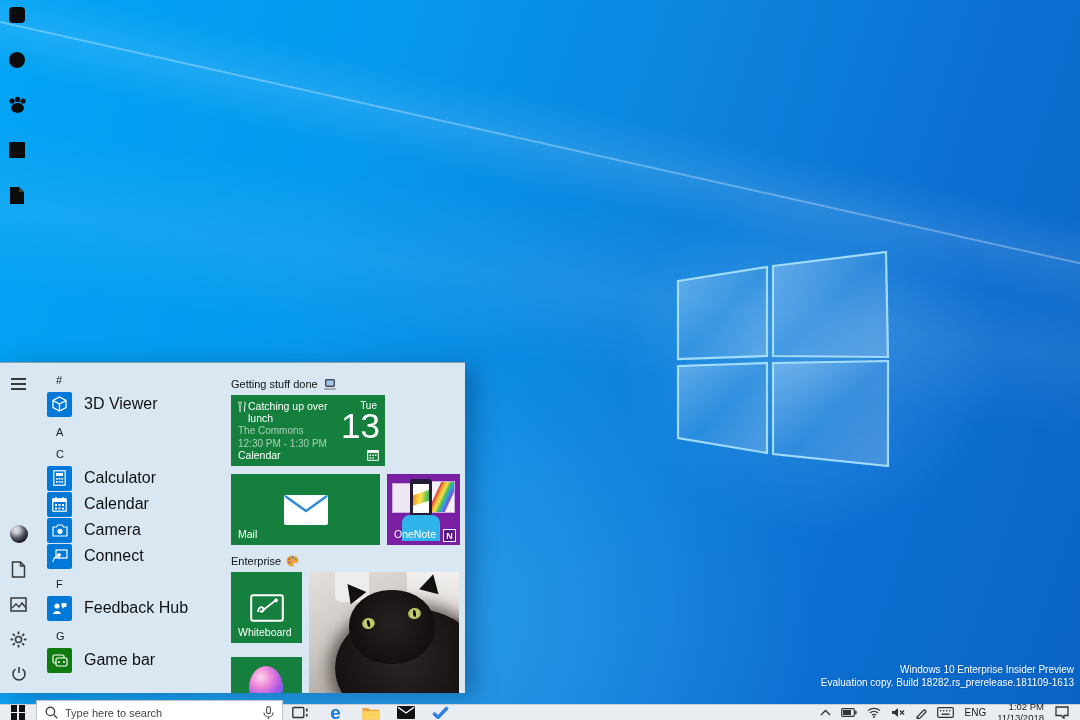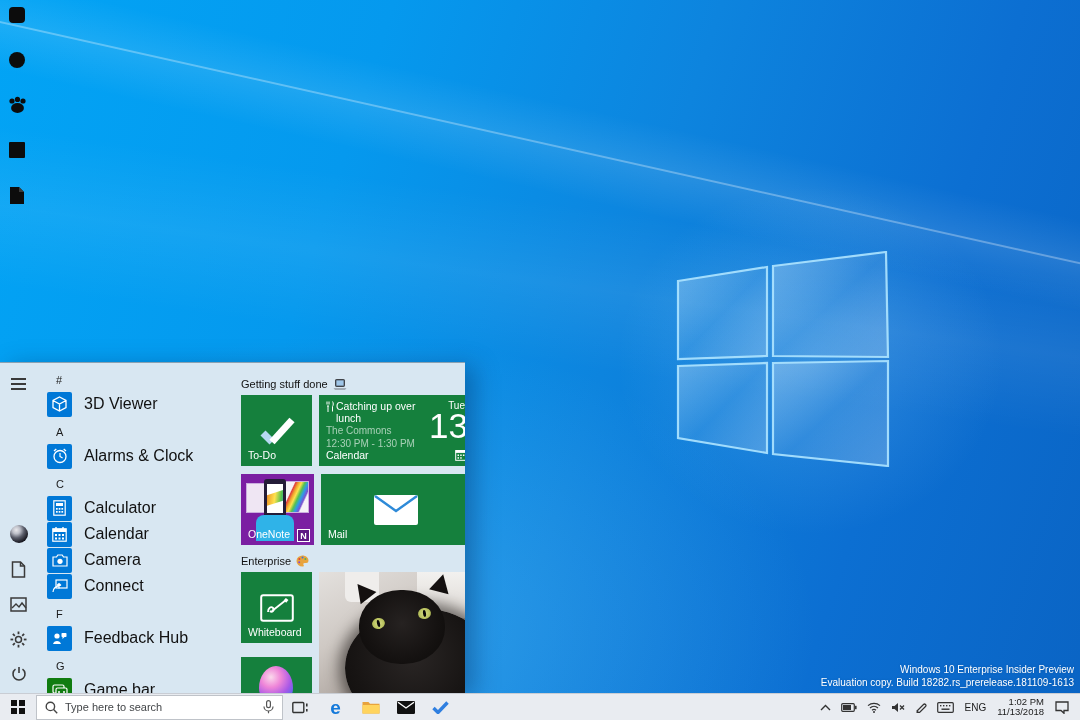--- a/index.html
+++ b/index.html
@@ -45,21 +45,21 @@
 
   .app-list { width:188px; flex:none; padding:10px 0 0 10px; }
   .sec-header { font-size:11px; color:#1b1b1b; height:14px; line-height:14px; margin-left:9px; cursor:pointer; }
   .app-row { display:flex; align-items:center; height:26px; cursor:pointer; }
   .app-icon { width:25px; height:25px; border-radius:2px; background:#0078d7; flex:none;
     display:flex; align-items:center; justify-content:center; }
   .app-icon.green { background:#107c10; }
   .app-label { font-size:16px; color:#111; margin-left:12px; white-space:nowrap; }
   .mt4{margin-top:4px;} .mt8{margin-top:8px;}
 
-  .tiles { width:232px; flex:none; margin-left:16px; padding-top:13px; }
+  .tiles { width:232px; flex:none; margin-left:6px; padding-top:13px; }
   .group-title { font-size:11px; color:#111; height:16px; line-height:14px; margin-bottom:3px;
     display:flex; align-items:center; gap:5px; cursor:pointer; }
   .tile-row { display:flex; gap:7px; margin-bottom:8px; }
   .tile { position:relative; background:#15803d; color:#fff; cursor:pointer; overflow:hidden; flex:none; }
   .tile-label { position:absolute; left:7px; bottom:5px; font-size:10.5px; }
   .t-small { width:71px; height:71px; }
   .t-center { display:flex; align-items:center; justify-content:center; }
 
   .cal-tile { width:154px; height:71px; padding:5px 7px; }
   .cal-title { font-size:10.5px; line-height:12px; max-width:104px; display:flex; }
@@ -98,21 +98,21 @@
     background:radial-gradient(circle at 50% 45%, #262221 0%, #151211 60%, #0b0908 100%); }
   .cat-ear { position:absolute; width:0; height:0; border-style:solid; }
   .cat-ear.l { right:96px; top:10px; border-width:0 10px 18px 10px; border-color:transparent transparent #14100f transparent; transform:rotate(-38deg); }
   .cat-ear.r { right:18px; top:2px; border-width:0 10px 18px 10px; border-color:transparent transparent #14100f transparent; transform:rotate(14deg); }
   .cat-eye { position:absolute; width:13px; height:11px; border-radius:50%; background:radial-gradient(circle at 50% 50%, #d8dd8a 0%, #b9c25f 60%, #7e8a3a 100%); }
   .cat-eye:after { content:""; position:absolute; left:5px; top:2px; width:3px; height:7px; border-radius:50%; background:#090807; }
   .cat-eye.l { right:84px; top:46px; transform:rotate(-12deg); }
   .cat-eye.r { right:38px; top:36px; transform:rotate(-8deg); }
 
   
-  .taskbar { position:absolute; left:0; bottom:0; width:1080px; height:27px; background:#e9ecf1;
+  .taskbar { position:absolute; left:0; bottom:0; width:1080px; height:16px; background:#e9ecf1;
     border-top:1px solid #c9cdd4; display:flex; align-items:center; z-index:5; }
   .tb-btn { height:27px; display:flex; align-items:center; justify-content:center; cursor:pointer; }
   .start-btn { width:36px; }
   .start-logo { display:grid; grid-template-columns:6.5px 6.5px; grid-template-rows:6.5px 6.5px; gap:1.5px; }
   .start-logo span { background:#111; }
   .search-box { width:247px; height:25px; background:#fff; border:1px solid #bfc3c9; display:flex; align-items:center; }
   .search-box input { border:none; outline:none; flex:1; font-size:11px; color:#3c4043; font-family:"Liberation Sans",sans-serif; background:transparent; }
   .search-box input::placeholder { color:#424548; opacity:1; }
   .sb-icon { flex:none; display:flex; align-items:center; justify-content:center; width:28px; }
   .tb-app { width:35px; }
@@ -245,30 +245,20 @@
         <span class="app-icon">
           <svg width="15" height="16" viewBox="0 0 15 16">
               <path d="M7.5,1 L14,4.5 V11.5 L7.5,15 L1,11.5 V4.5 Z M1,4.5 L7.5,8 L14,4.5 M7.5,8 V15" fill="none" stroke="#fff" stroke-width="1.3"></path>
             </svg>
         </span>
         <span class="app-label">3D Viewer</span>
       </div>
 
       <div class="sec-header mt8">A</div>
 
-      <div class="app-row mt4">
-        <span class="app-icon">
-          <svg width="16" height="16" viewBox="0 0 16 16">
-              <circle cx="8" cy="8.5" r="6" fill="none" stroke="#fff" stroke-width="1.3"></circle>
-              <path d="M8,5 v3.5 l2.6,1.6" fill="none" stroke="#fff" stroke-width="1.2"></path>
-              <path d="M2,3 l2.3,-2 M14,3 l-2.3,-2" stroke="#fff" stroke-width="1.3"></path>
-            </svg>
-        </span>
-        <span class="app-label">Alarms &amp; Clock</span>
-      </div>
 
       <div class="sec-header mt8">C</div>
 
       <div class="app-row mt4">
         <span class="app-icon">
           <svg width="13" height="16" viewBox="0 0 13 16">
               <rect x="0.8" y="0.8" width="11.4" height="14.4" fill="none" stroke="#fff" stroke-width="1.2"></rect>
               <rect x="3" y="3" width="7" height="3" fill="#fff"></rect>
               <g fill="#fff">
                 <rect x="3" y="8" width="1.7" height="1.7"></rect>
@@ -355,27 +345,20 @@
       <div class="group-title">
         <span>Getting stuff done</span>
         <svg width="14" height="11" viewBox="0 0 14 11">
           <rect x="2.5" y="0.5" width="9" height="7" rx="0.8" fill="#4a4f57" stroke="#2b2e33" stroke-width="0.8"></rect>
           <rect x="3.4" y="1.4" width="7.2" height="5.2" fill="#9fc6e8"></rect>
           <path d="M0.5,9.5 h13 l-1.5,1 h-10 z" fill="#6b7078"></path>
         </svg>
       </div>
 
       <div class="tile-row">
-        <div class="tile t-small t-center">
-          <svg width="40" height="34" viewBox="0 0 40 34">
-            <polyline points="6,19 15,28" fill="none" stroke="#b6d9f2" stroke-width="7"></polyline>
-            <polyline points="15,28 35,6" fill="none" stroke="#ffffff" stroke-width="7"></polyline>
-          </svg>
-          <span class="tile-label">To-Do</span>
-        </div>
 
         <div class="tile cal-tile">
           <div class="cal-title">
             <svg width="8" height="11" viewBox="0 0 8 11" style="flex:none;margin:1px 2px 0 0">
               <path d="M1,0.5 v3 m2,-3 v3 m-2,1.5 h2 m-1,0 v6" stroke="#fff" stroke-width="1" fill="none"></path>
               <path d="M6.5,0.5 c1,1.5 1,3.5 0,5 v5" stroke="#fff" stroke-width="1" fill="none"></path>
             </svg>
             <span>Catching up over lunch</span>
           </div>
           <div class="cal-sub">The Commons</div>
@@ -391,40 +374,40 @@
                 <rect x="5.2" y="5.5" width="1.5" height="1.5"></rect>
                 <rect x="7.9" y="5.5" width="1.5" height="1.5"></rect>
                 <rect x="2.5" y="8.2" width="1.5" height="1.5"></rect>
                 <rect x="5.2" y="8.2" width="1.5" height="1.5"></rect>
               </g>
           </svg>
         </div>
       </div>
 
       <div class="tile-row">
+        <div class="tile mail-tile t-center">
+          <svg width="44" height="30" viewBox="0 0 44 30">
+            <rect x="0" y="0" width="44" height="30" rx="2" fill="#ffffff"></rect>
+            <path d="M1,1 L22,16 L43,1" fill="none" stroke="#2e8ad8" stroke-width="2.4"></path>
+          </svg>
+          <span class="tile-label">Mail</span>
+        </div>
+
         <div class="tile onenote-tile">
           <div class="on-scene">
             <div class="on-tab l"></div>
               <div class="on-tab r"></div>
             <div class="on-phone">
                 <div class="on-phone-screen"></div>
               </div>
             <div class="on-hand"></div>
           </div>
           <span class="tile-label">OneNote</span>
           <span class="on-badge">N</span>
         </div>
-
-        <div class="tile mail-tile t-center">
-          <svg width="44" height="30" viewBox="0 0 44 30">
-            <rect x="0" y="0" width="44" height="30" rx="2" fill="#ffffff"></rect>
-            <path d="M1,1 L22,16 L43,1" fill="none" stroke="#2e8ad8" stroke-width="2.4"></path>
-          </svg>
-          <span class="tile-label">Mail</span>
-        </div>
       </div>
 
       <div class="group-title">
         <span>Enterprise</span>
         <svg width="13" height="12" viewBox="0 0 13 12">
           <path d="M6.5,0.5 a6,5.5 0 1 0 0,11 c1.4,0 1.6,-1 1,-1.8 c-0.6,-0.8 0,-1.8 1.2,-1.8 h1.6 a2.2,2.2 0 0 0 2.2,-2.2 C12.5,2.6 9.8,0.5 6.5,0.5 z" fill="#e8a33d"></path>
           <circle cx="3.4" cy="4" r="1" fill="#d8433c"></circle>
             <circle cx="6.5" cy="2.6" r="1" fill="#3f74d8"></circle>
             <circle cx="9.4" cy="4" r="1" fill="#57b24f"></circle>
             <circle cx="3.2" cy="7.2" r="1" fill="#8a4ad0"></circle>

